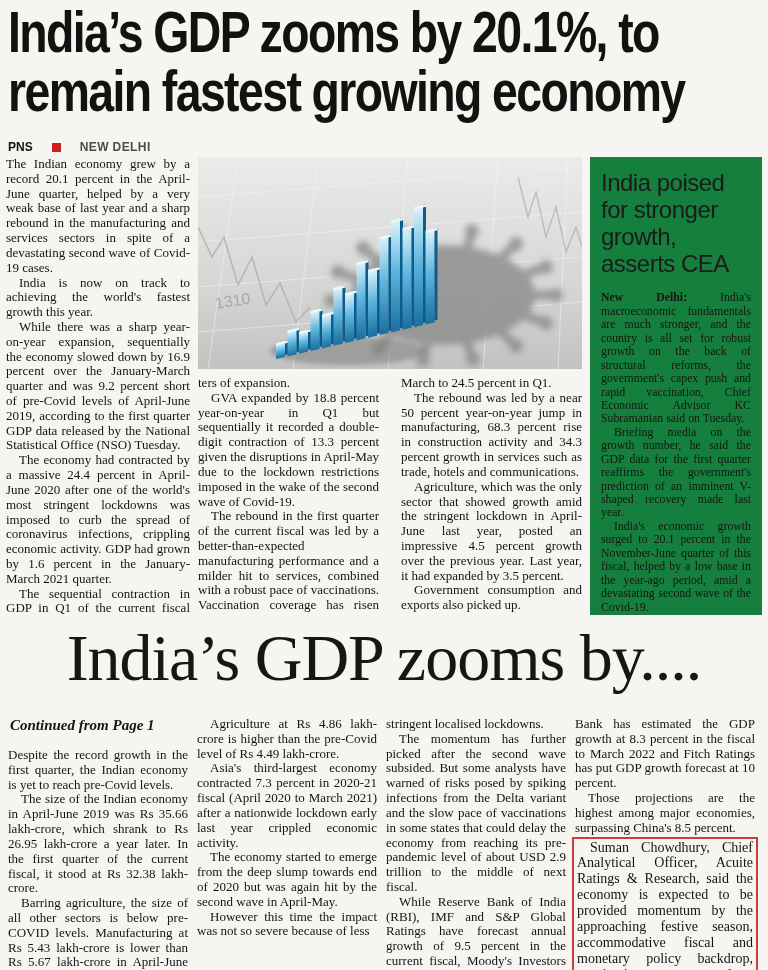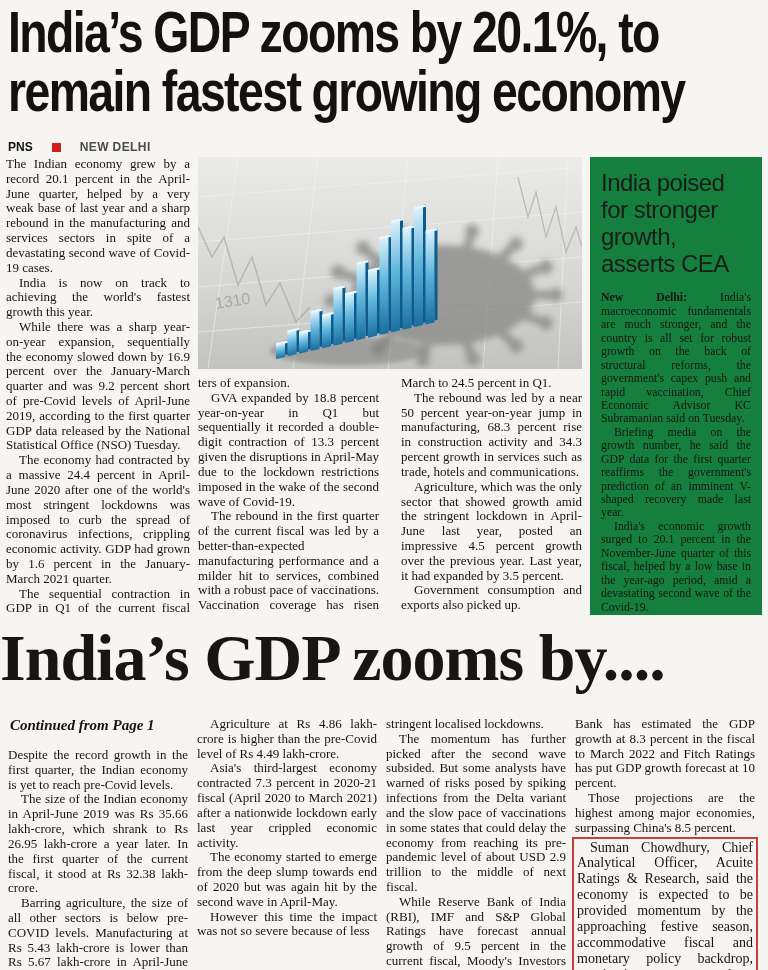--- a/index.html
+++ b/index.html
@@ -58,23 +58,23 @@
     display:flex;align-items:center;justify-content:center;
   }
   .em-2{
     transform:rotate(-45deg);font-style:normal;
     font-family:"Liberation Sans",sans-serif;
     font-weight:800;font-size:13px;color:#fff;
     text-shadow:0 0 2px rgba(0,0,0,.35);
   }
   
   .p2head{
-    font-family:"Liberation Serif",serif;font-weight:700;
+    font-family:"Liberation Serif",serif;font-weight:400;
     font-size:66px;line-height:1;letter-spacing:-1px;
-    color:#181613;
+    text-align:center;color:#181613;
     padding-top:10px;height:86px;overflow:hidden;
   }
   .continued{
     font-weight:700;font-style:italic;font-size:15px;
     margin:0 0 14px 2px;
   }
   .p2cols{display:flex;gap:9px;padding:6px 8px 0;height:282px;overflow:hidden;}
   .p2cols .c{width:180px;flex:none;}
   .hl{border:2px solid; padding:1px 3px 4px;margin:1px -3px 0;}
   .hl .p{font-size:14px;}

